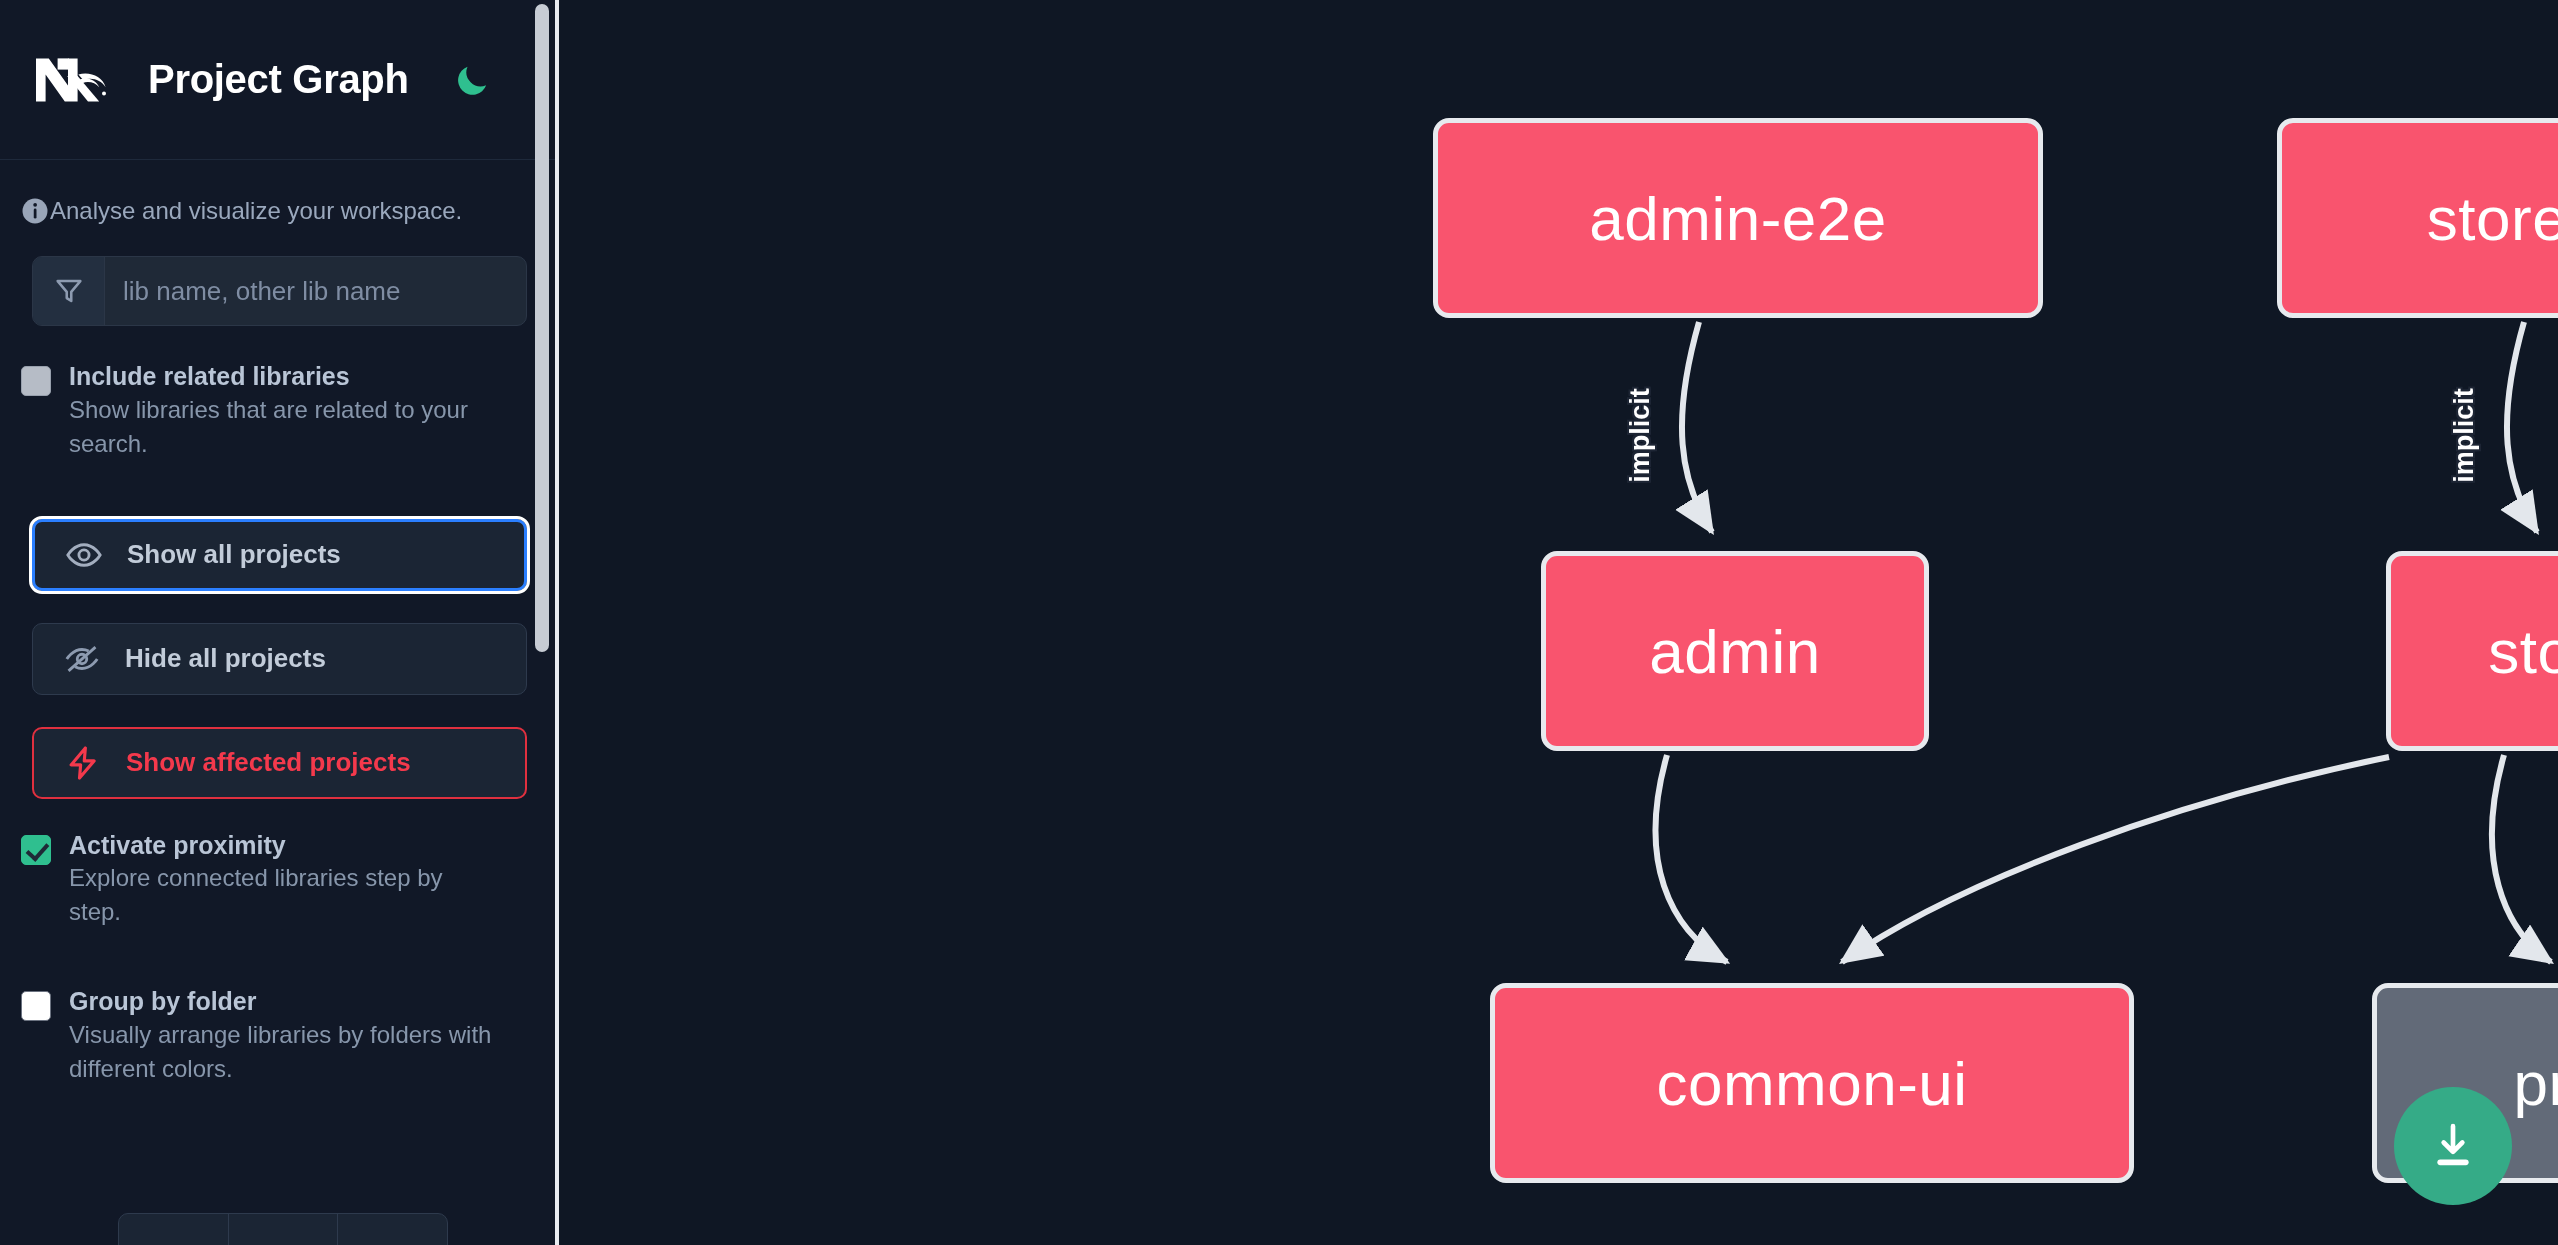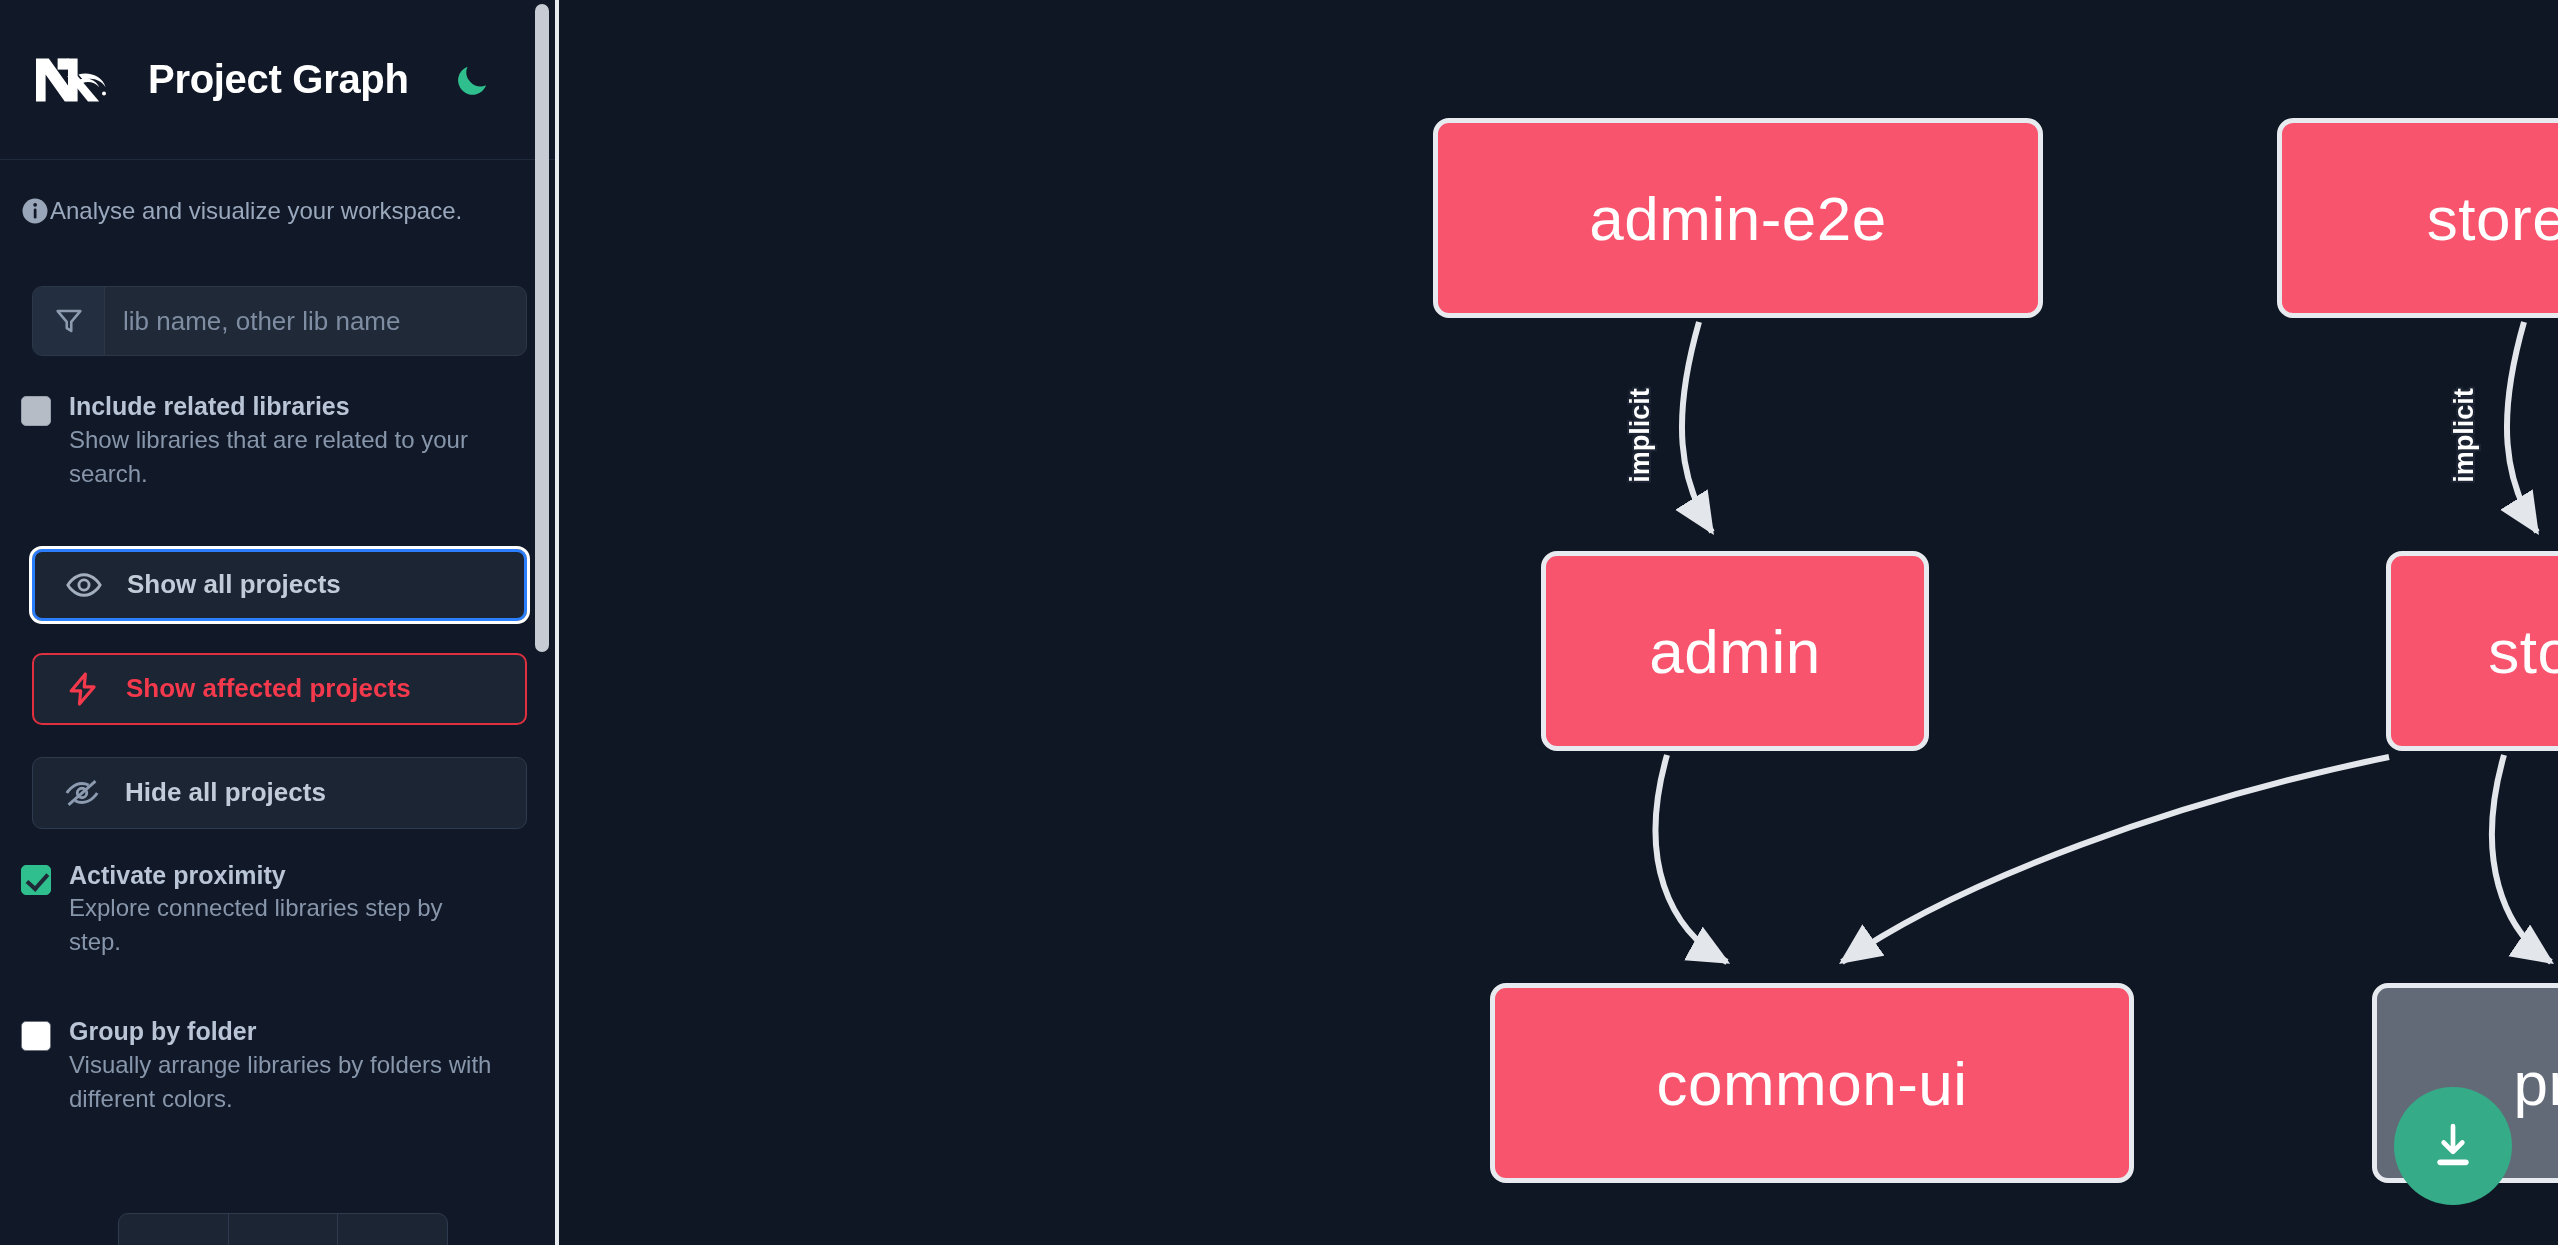--- a/index.html
+++ b/index.html
@@ -78,21 +78,21 @@
   }
 
   .tagline-text {
     font-size: 24px;
     color: #9aa8bd;
     white-space: nowrap;
   }
 
   
   .search-wrap {
-    margin: 60px 32px 0 32px;
+    margin: 30px 32px 0 32px;
     height: 70px;
     display: flex;
     align-items: stretch;
     background: #1f2937;
     border: 1px solid #2b3647;
     border-radius: 10px;
     overflow: hidden;
   }
 
   .search-icon-box {
@@ -351,38 +351,38 @@
     <div class="btn" id="btn-show-all">
       <span class="btn-icon">
         <svg viewBox="0 0 24 24" width="38" height="38">
           <path fill="none" stroke="#a3aebf" stroke-width="1.8" d="M1.8 12S5.5 5.5 12 5.5 22.2 12 22.2 12 18.5 18.5 12 18.5 1.8 12 1.8 12z"></path>
           <circle cx="12" cy="12" r="3.2" fill="none" stroke="#a3aebf" stroke-width="1.8"></circle>
         </svg>
       </span>
       <span class="btn-label">Show all projects</span>
     </div>
 
-    <div class="btn" id="btn-show-affected">
-      <span class="btn-icon">
-        <svg viewBox="0 0 24 24" width="38" height="38">
-          <path fill="none" stroke="#f4394c" stroke-width="2" stroke-linejoin="round" d="M13.5 2.5 4.5 13.2h6L9.8 21.5l9.2-10.8h-6.2z"></path>
-        </svg>
-      </span>
-      <span class="btn-label">Show affected projects</span>
-    </div>
-
     <div class="btn" id="btn-hide-all">
       <span class="btn-icon">
         <svg viewBox="0 0 24 24" width="38" height="38">
           <path fill="none" stroke="#8d9bb0" stroke-width="1.8" d="M2.4 12S6 6 12 6c1.6 0 3 .4 4.2 1M21.6 12S18 18 12 18c-1.7 0-3.2-.5-4.4-1.1"></path>
           <circle cx="12" cy="12" r="3" fill="none" stroke="#8d9bb0" stroke-width="1.8"></circle>
           <line x1="3.5" y1="19.5" x2="20.5" y2="4.5" stroke="#8d9bb0" stroke-width="1.8"></line>
         </svg>
       </span>
       <span class="btn-label">Hide all projects</span>
+    </div>
+
+    <div class="btn" id="btn-show-affected">
+      <span class="btn-icon">
+        <svg viewBox="0 0 24 24" width="38" height="38">
+          <path fill="none" stroke="#f4394c" stroke-width="2" stroke-linejoin="round" d="M13.5 2.5 4.5 13.2h6L9.8 21.5l9.2-10.8h-6.2z"></path>
+        </svg>
+      </span>
+      <span class="btn-label">Show affected projects</span>
     </div>
 
     <div class="check-row tight">
       <span class="cbox green"></span>
       <span class="check-texts">
         <span class="check-label">Activate proximity</span>
         <span class="check-desc">Explore connected libraries step by step.</span>
       </span>
     </div>
 

